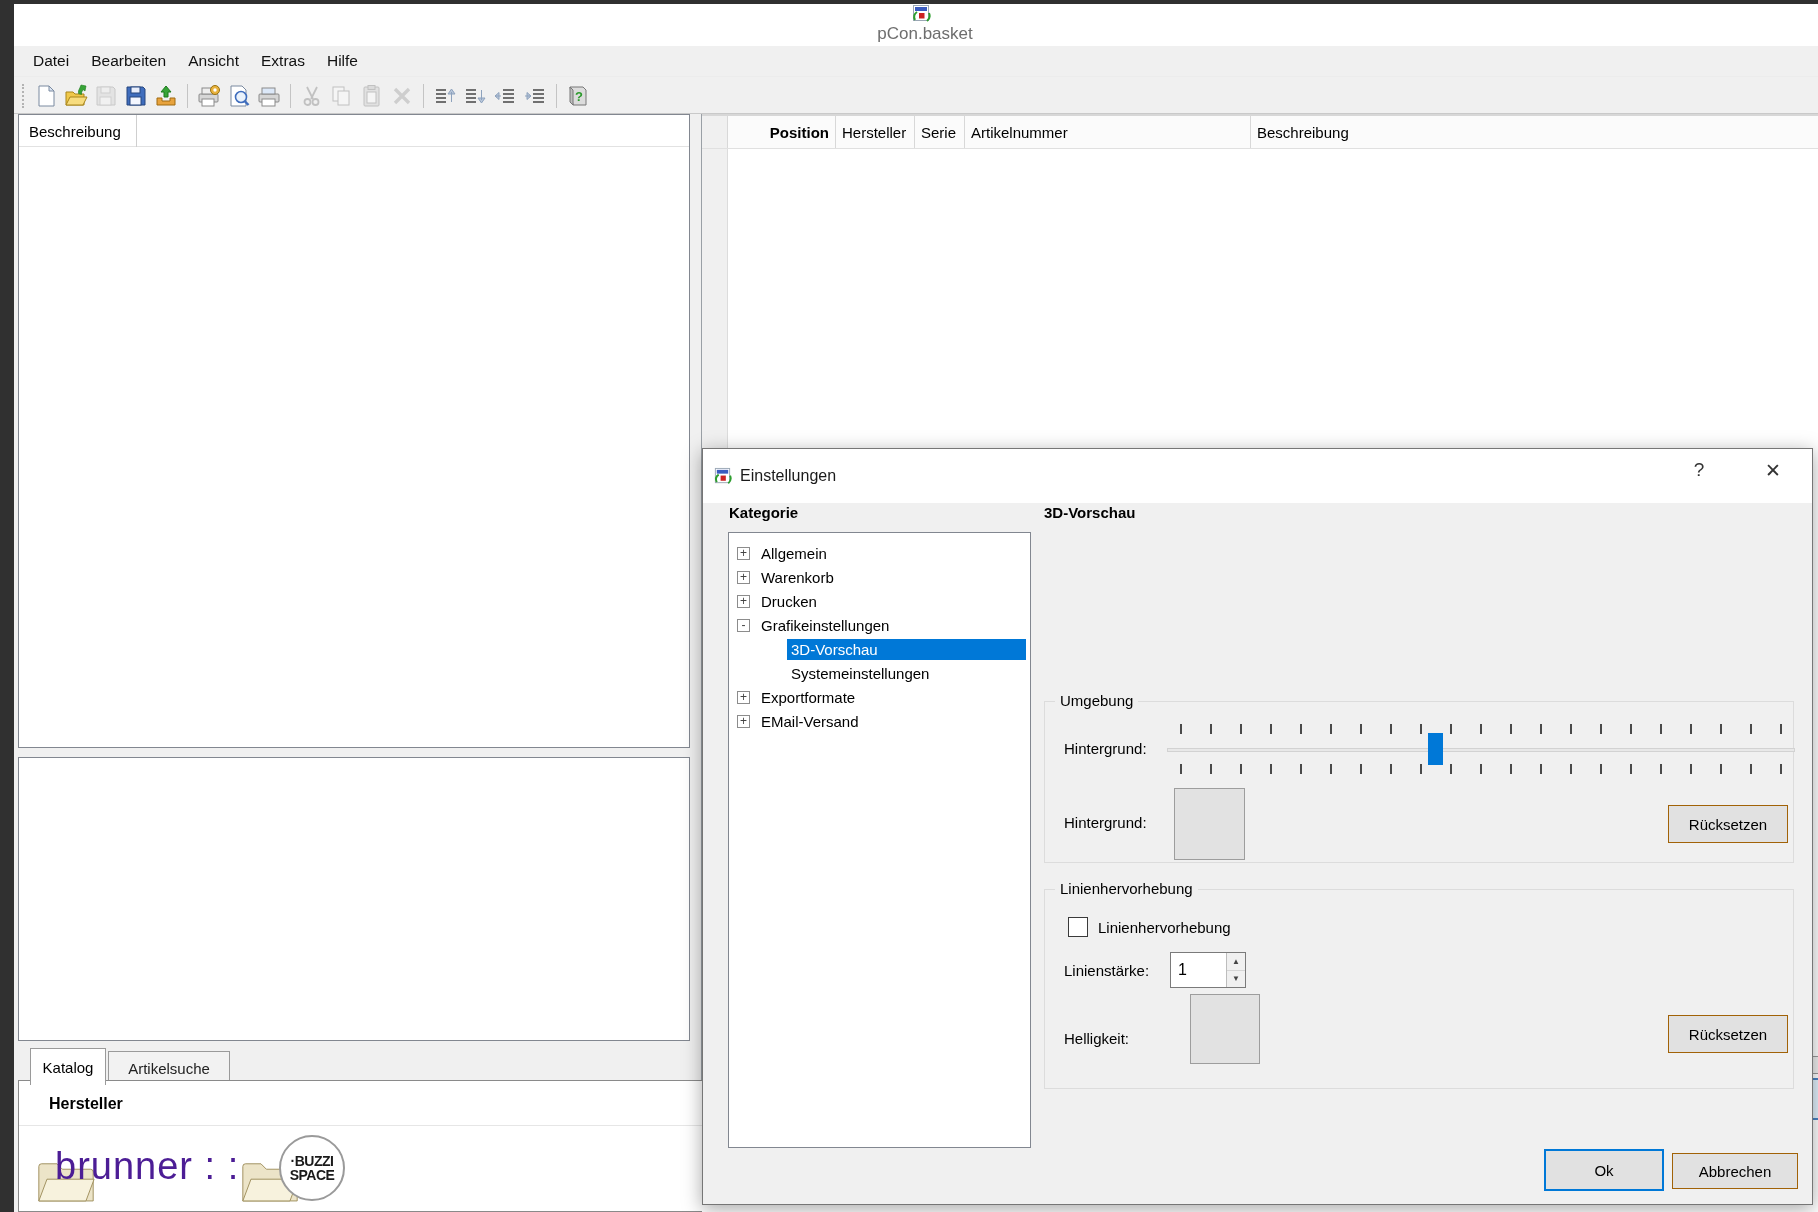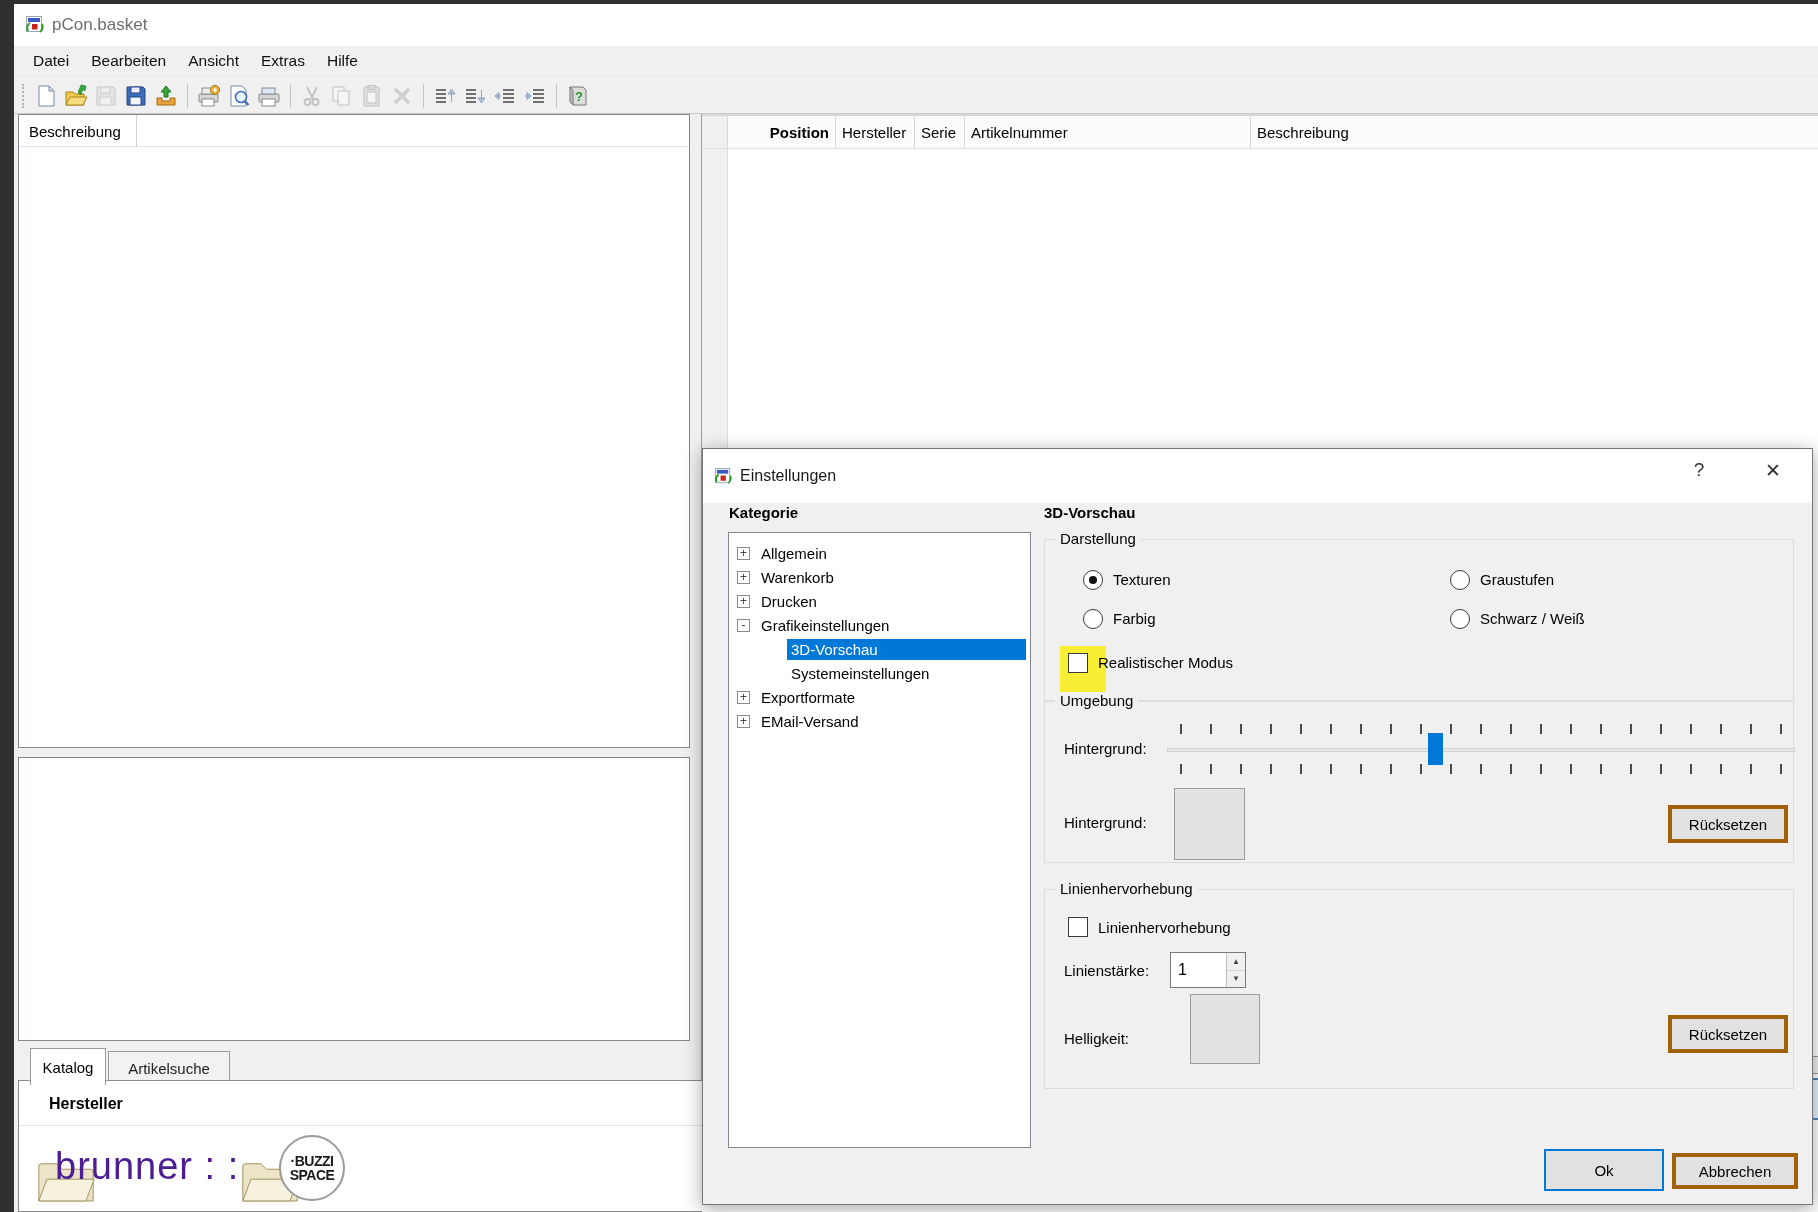--- a/index.html
+++ b/index.html
@@ -1,21 +1,21 @@
 <!DOCTYPE html>
 <html><head>
 <meta charset="utf-8">
 <style>
   * { margin:0; padding:0; box-sizing:border-box; }
   html,body { width:1818px; height:1212px; overflow:hidden; }
   body { background:#303030; font-family:"Liberation Sans","DejaVu Sans",sans-serif; font-size:15px; color:#000; position:relative; }
 
   
   #app { position:absolute; left:14px; top:4px; right:0; bottom:0; background:#f0f0f0; }
-  #titlebar { position:absolute; left:0; top:0; right:0; height:42px; background:#ffffff; display:flex; align-items:center; padding-left:10px; }
+  #titlebar { position:absolute; left:0; top:0; right:0; height:42px; background:#ffffff; display:flex; align-items:center; padding-left:10px;flex-direction:column; }
   #titlebar .title { color:#6e6e6e; font-size:17px; margin-left:8px; }
   #menubar { position:absolute; left:0; top:42px; right:0; height:31px; background:#f0f0f0; display:flex; align-items:center; padding-left:8px; border-bottom:1px solid #ececec; }
   .menu-item { padding:4px 11px; font-size:15.5px; color:#111; cursor:default; }
   #toolbar { position:absolute; left:0; top:74px; right:0; height:36px; background:#f0f0f0; border-bottom:1px solid #c9c9c9; display:flex; align-items:center; }
   .grip { width:3px; height:24px; border-left:2px dotted #b3b3b3; margin:0 6px 0 8px; }
   .tbtn { width:30px; height:28px; display:flex; align-items:center; justify-content:center; }
   .tbtn svg { width:24px; height:24px; }
   .tbtn.dim { opacity:.38; filter:grayscale(1); }
   .tsep { width:1px; height:24px; background:#c4c4c4; margin:0 6px; }
 
@@ -65,21 +65,21 @@
   .radio.checked::after { content:""; position:absolute; left:4.5px; top:4.5px; width:8px; height:8px; border-radius:50%; background:#111; }
   .checkbox { width:20px; height:20px; border:1.5px solid #3a3a3a; background:#fff; position:absolute; }
   .ctl-label { position:absolute; font-size:15px; white-space:nowrap; }
   .hilite { position:absolute; background:#f8ef25; opacity:.92; }
 
   .ticks { position:absolute; height:10px; background:repeating-linear-gradient(90deg,#4a4a4a 0,#4a4a4a 2px,transparent 2px,transparent 30px); }
   .slider-track { position:absolute; height:4px; background:#e8e8e8; border:1px solid #d2d2d2; }
   .slider-thumb { position:absolute; width:15px; height:32px; background:#0078d7; }
 
   .swatch { position:absolute; background:#e2e2e2; border:1px solid #9d9d9d; }
-  .btn { position:absolute; background:#e1e1e1; border:4px solid #a16207; font-size:15px; display:flex; align-items:center; justify-content:center; font-family:inherit; }
+  .btn { position:absolute; background:#e1e1e1; border:1px solid #a16207; font-size:15px; display:flex; align-items:center; justify-content:center; font-family:inherit; }
   .btn.primary { border:2px solid #0078d7; }
 
   .spinner { position:absolute; width:76px; height:36px; background:#fff; border:1px solid #7a7a7a; display:flex; }
   .spinner input { flex:1; border:none; outline:none; font-size:16px; padding-left:7px; font-family:inherit; width:50px; }
   .spin-col { width:19px; border-left:1px solid #bdbdbd; display:flex; flex-direction:column; }
   .spin-btn { flex:1; background:#f0f0f0; font-size:8px; color:#444; display:flex; align-items:center; justify-content:center; border-bottom:1px solid #d5d5d5; }
   .spin-btn:last-child { border-bottom:none; }
 </style>
 </head>
 <body>
@@ -347,34 +347,20 @@
     <div class="tree-row" style="top:152px;">
       <span class="expander">+</span>
       <span class="tree-label">Exportformate</span>
     </div>
     <div class="tree-row" style="top:176px;">
       <span class="expander">+</span>
       <span class="tree-label">EMail-Versand</span>
     </div>
   </div>
 
-  <div class="groupbox" style="left:341px; top:90px; width:750px; height:162px;">
-    <span class="gb-title">Darstellung</span>
-    <span class="radio checked" style="left:38px; top:30px;"></span>
-    <span class="ctl-label" style="left:68px; top:31px;">Texturen</span>
-    <span class="radio" style="left:405px; top:30px;"></span>
-    <span class="ctl-label" style="left:435px; top:31px;">Graustufen</span>
-    <span class="radio" style="left:38px; top:69px;"></span>
-    <span class="ctl-label" style="left:68px; top:70px;">Farbig</span>
-    <span class="radio" style="left:405px; top:69px;"></span>
-    <span class="ctl-label" style="left:435px; top:70px;">Schwarz / Weiß</span>
-    <span class="hilite" style="left:15px; top:106px; width:46px; height:50px;"></span>
-    <span class="checkbox" style="left:23px; top:113px;"></span>
-    <span class="ctl-label" style="left:53px; top:114px;">Realistischer Modus</span>
-  </div>
 
   <div class="groupbox" style="left:341px; top:252px; width:750px; height:162px;">
     <span class="gb-title">Umgebung</span>
     <span class="ctl-label" style="left:19px; top:38px;">Hintergrund:</span>
     <span class="ticks" style="left:135px; top:22px; width:604px;"></span>
     <span class="slider-track" style="left:122px; top:46px; width:628px;"></span>
     <span class="slider-thumb" style="left:383px; top:31px;"></span>
     <span class="ticks" style="left:135px; top:62px; width:604px;"></span>
     <span class="ctl-label" style="left:19px; top:112px;">Hintergrund:</span>
     <span class="swatch" style="left:129px; top:86px; width:71px; height:72px;"></span>

